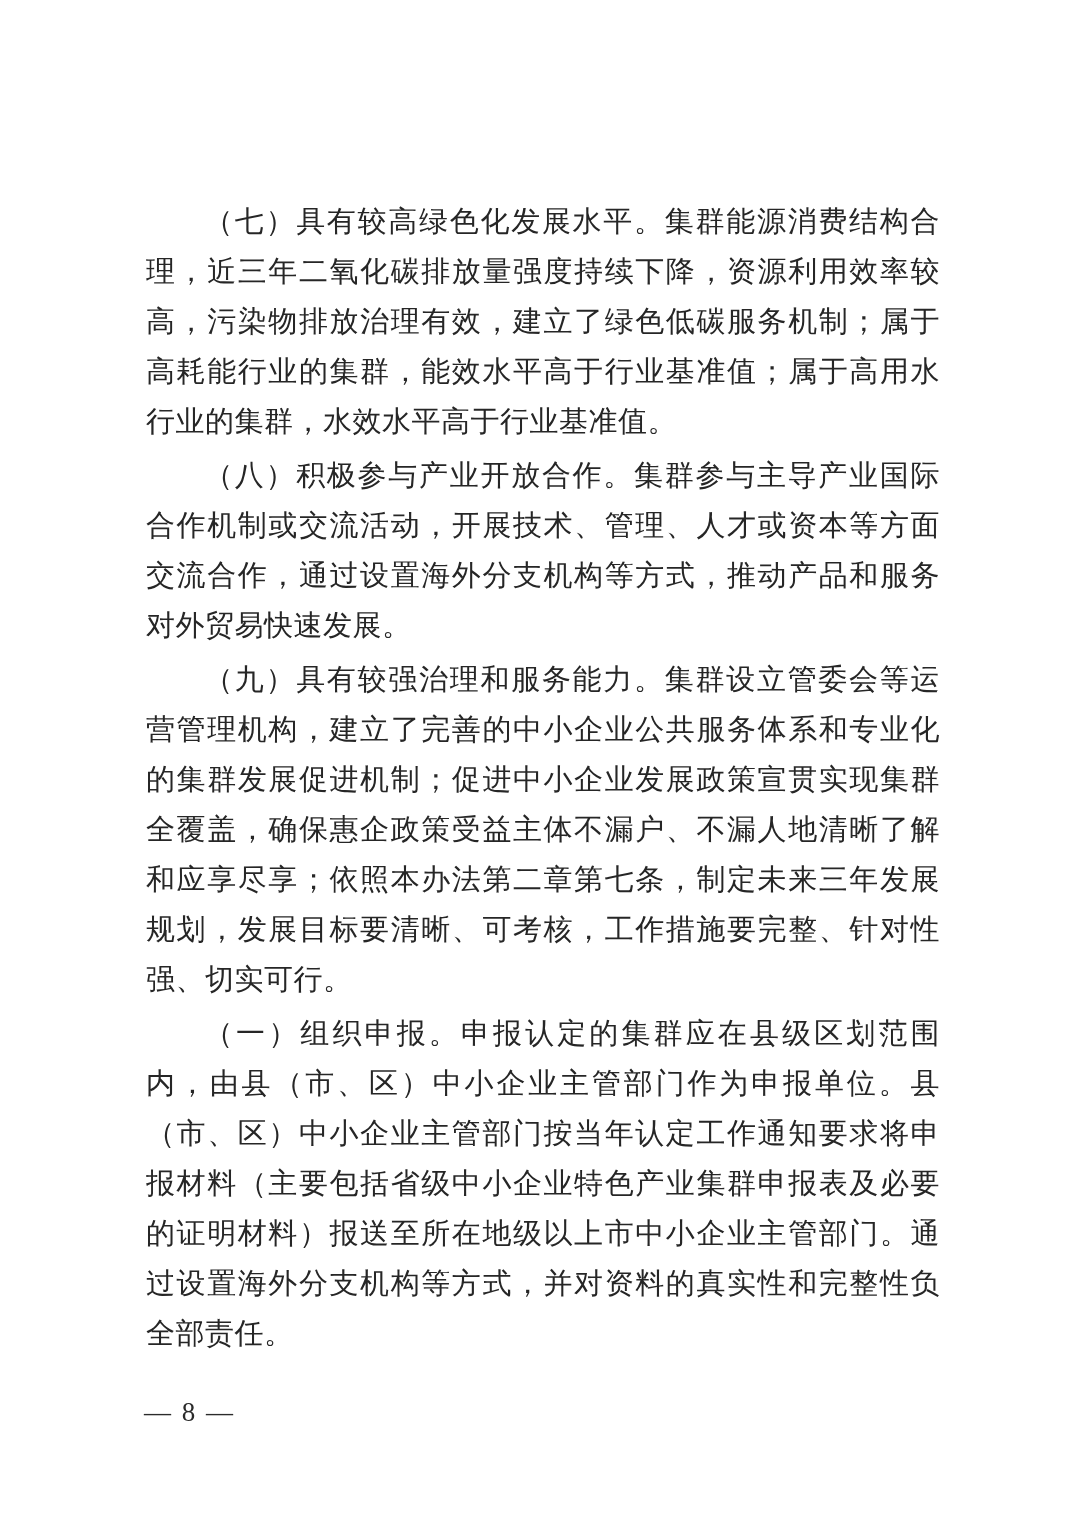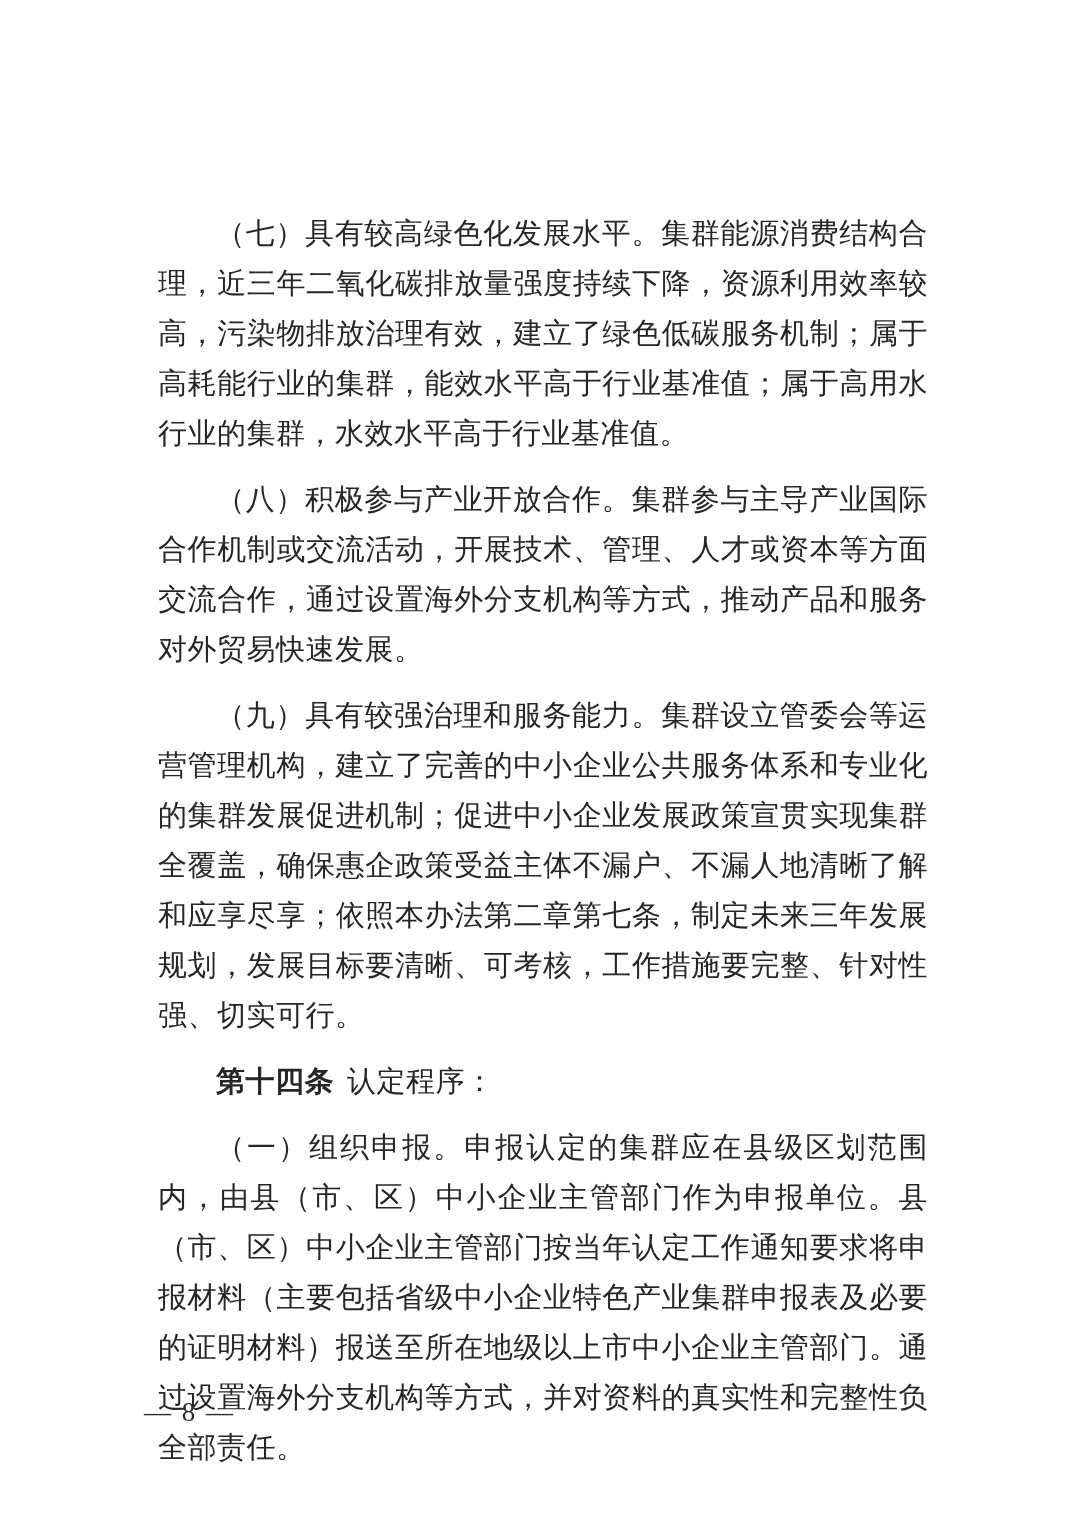--- a/index.html
+++ b/index.html
@@ -25,21 +25,21 @@
     left: 142px;
     top: 192px;
     width: 802px;
     font-size: 29px;
     line-height: 50px;
     letter-spacing: 0.5px;
     text-align: justify;
     text-justify: inter-ideograph;
   }
   .doc-body p {
-    margin: 16px;
+    margin: 4px;
     text-indent: 2em;
   }
   .article-heading .article-number {
     font-weight: bold;
   }
   .article-heading .article-title {
     margin-left: 0.45em;
   }
   .page-footer {
     position: absolute;
@@ -52,22 +52,19 @@
   }
 </style>
 </head>
 <body>
 
 <main class="page">
   <section class="doc-body">
     <p>（七）具有较高绿色化发展水平。集群能源消费结构合理，近三年二氧化碳排放量强度持续下降，资源利用效率较高，污染物排放治理有效，建立了绿色低碳服务机制；属于高耗能行业的集群，能效水平高于行业基准值；属于高用水行业的集群，水效水平高于行业基准值。</p>
     <p>（八）积极参与产业开放合作。集群参与主导产业国际合作机制或交流活动，开展技术、管理、人才或资本等方面交流合作，通过设置海外分支机构等方式，推动产品和服务对外贸易快速发展。</p>
     <p>（九）具有较强治理和服务能力。集群设立管委会等运营管理机构，建立了完善的中小企业公共服务体系和专业化的集群发展促进机制；促进中小企业发展政策宣贯实现集群全覆盖，确保惠企政策受益主体不漏户、不漏人地清晰了解和应享尽享；依照本办法第二章第七条，制定未来三年发展规划，发展目标要清晰、可考核，工作措施要完整、针对性强、切实可行。</p>
-    <p class="article-heading">
-      <strong class="article-number">第十四条</strong><span class="article-title">认定程序：</span>
-    </p>
     <p>（一）组织申报。申报认定的集群应在县级区划范围内，由县（市、区）中小企业主管部门作为申报单位。县（市、区）中小企业主管部门按当年认定工作通知要求将申报材料（主要包括省级中小企业特色产业集群申报表及必要的证明材料）报送至所在地级以上市中小企业主管部门。通过设置海外分支机构等方式，并对资料的真实性和完整性负全部责任。</p>
   </section>
 
   <footer class="page-footer">
     <span>— 8 —</span>
   </footer>
 </main>
 
 </body></html>

